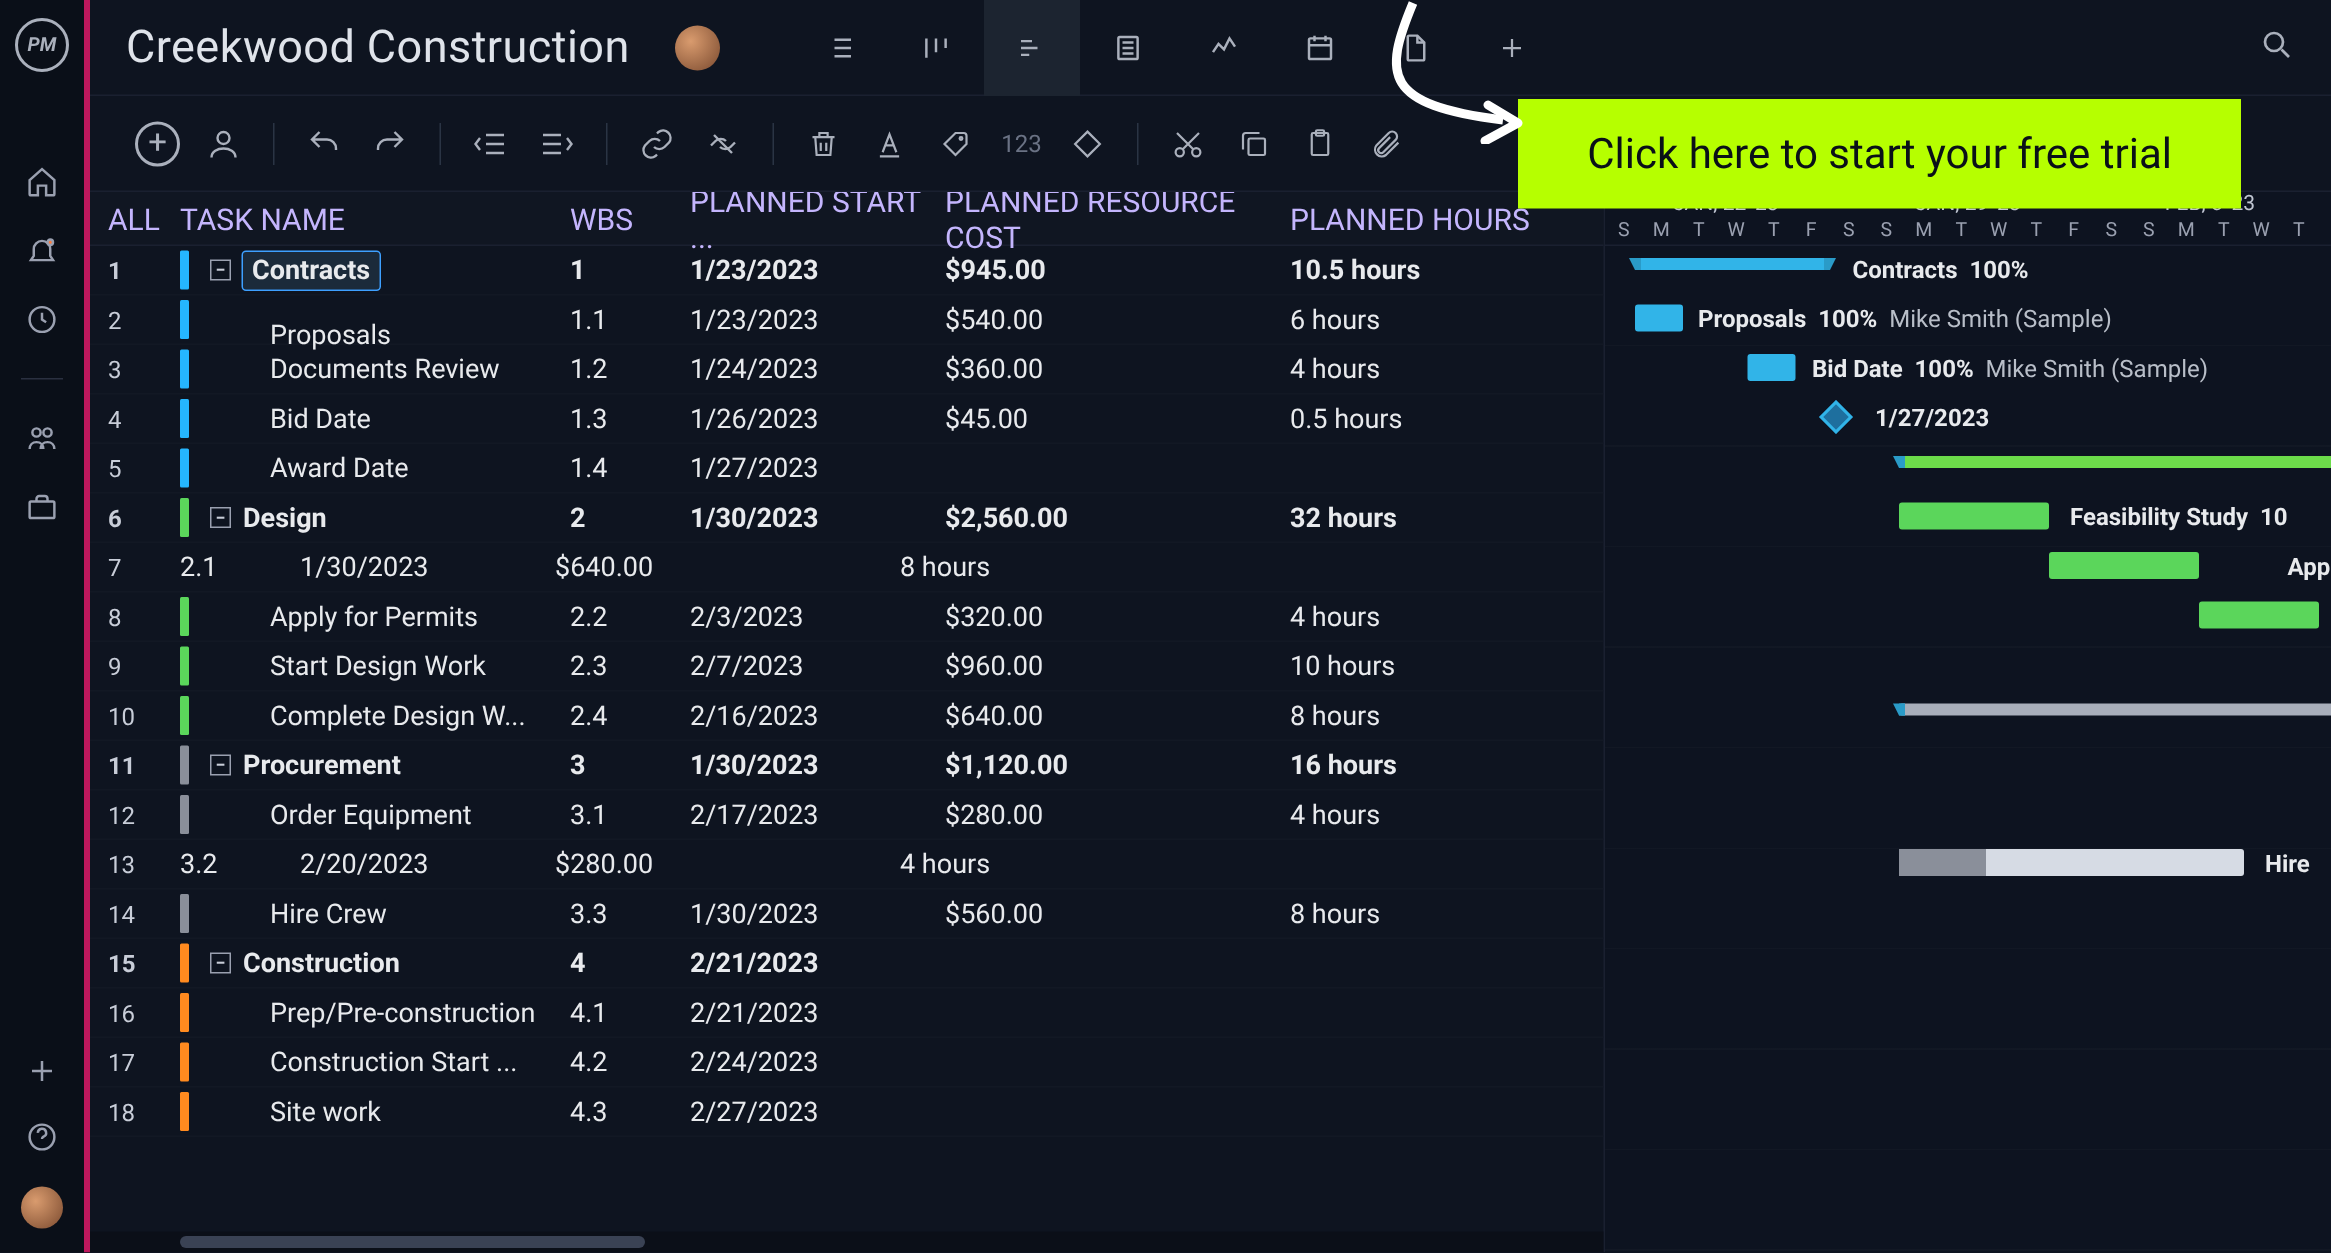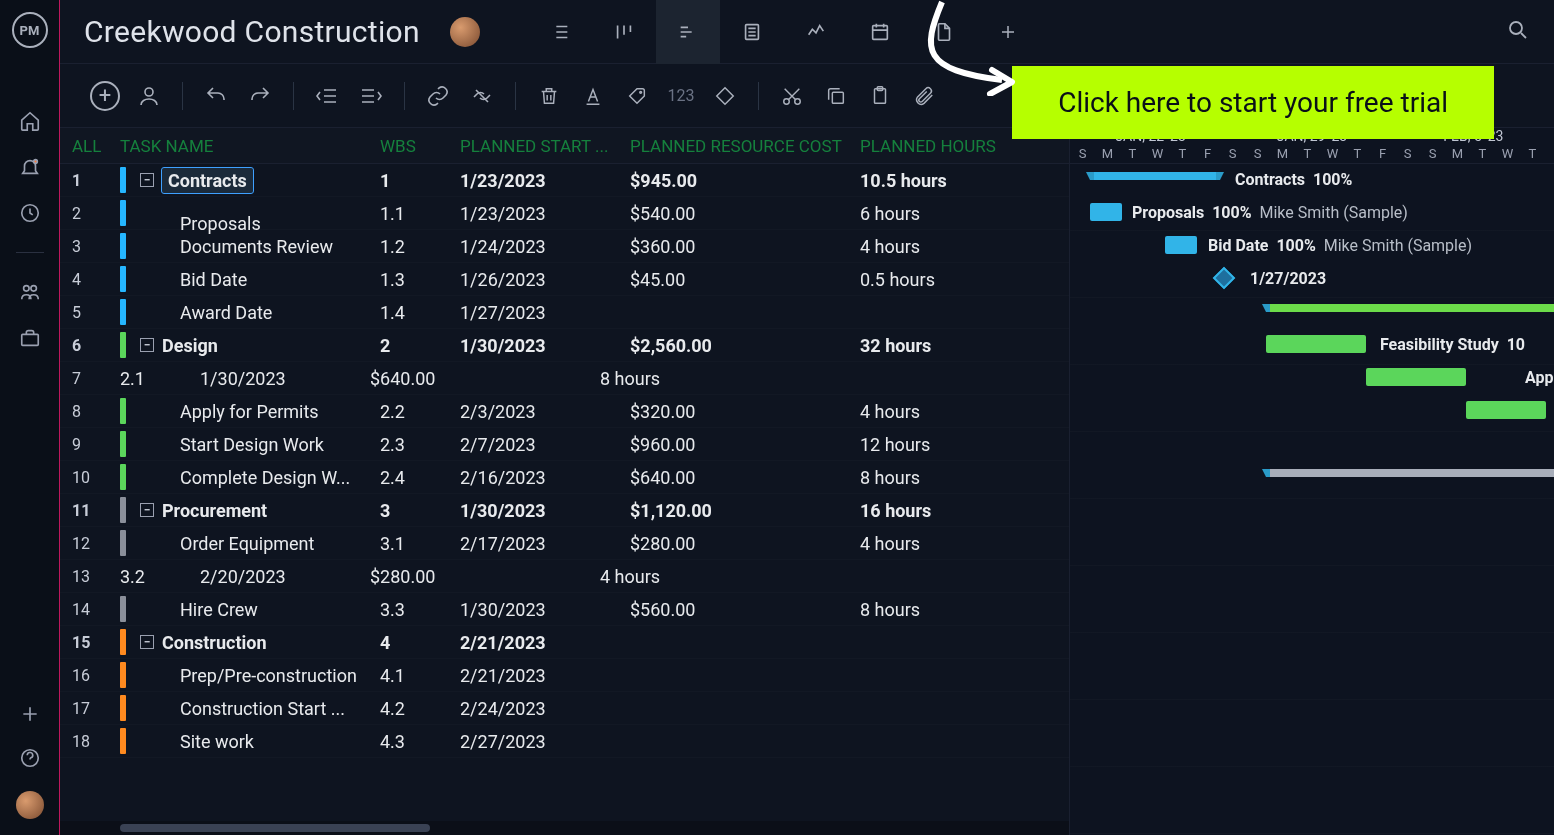--- a/index.html
+++ b/index.html
@@ -16,22 +16,23 @@
 
 
 .nav-rail {
   width: 60px;
   background: #0a0f18;
   display: flex;
   flex-direction: column;
   align-items: center;
   padding-top: 12px;
   gap: 24px;
-  border-right: 1px solid #be185d;
+  border-right: 4px solid #be185d;
   position: relative;
+  font-style: italic;
 }
 .nav-rail .logo {
   width: 36px; height: 36px;
   border: 2px solid #aab0bc;
   border-radius: 50%;
   display: flex; align-items: center; justify-content: center;
   font-size: 13px; font-weight: 700; color: #aab0bc;
 }
 .nav-icon { color: #9aa0b0; cursor: pointer; width: 22px; height: 22px; display:flex; align-items:center; justify-content:center;}
 .nav-rail .divider { width: 28px; height: 1px; background: #2a3040; margin: 4px 0;}
@@ -85,21 +86,21 @@
 .tool-btn { width:42px; height:42px; display:flex; align-items:center; justify-content:center; color:#aab0bc; cursor:pointer; border-radius:4px; }
 .tool-sep { width:1px; height:28px; background:#2a3444; margin:0 10px; }
 .tool-btn svg { stroke:#aab0bc; stroke-width:1.6; fill:none; }
 .add-circle { border:2px solid #aab0bc; border-radius:50%; width:30px; height:30px; display:flex; align-items:center; justify-content:center; font-size:22px;}
 
 
 .content { flex:1; display:flex; overflow:hidden; }
 
 
 .table-pane { width:1010px; display:flex; flex-direction:column; border-right:1px solid #1a2030; }
-.thead { display:flex; height:36px; align-items:center; padding-left:12px; border-bottom:1px solid #1a2030; font-size:17px; color:#15803d; background:#101622;}
+.thead { display:flex; height:36px; align-items:center; padding-left:12px; border-bottom:1px solid #1a2030; font-size:20px; color:#c4b5fd; background:#101622;}
 .thead .c-all{width:48px;} .c-name{width:260px;} .c-wbs{width:80px;} .c-start{width:170px;} .c-cost{width:230px;} .c-hours{width:160px;}
 .tbody { flex:1; overflow-y:auto; }
 .row { display:flex; height:33px; align-items:center; padding-left:12px; border-bottom:1px solid #121824; font-size:18px;}
 .row .c-num{width:48px; color:#c8cdd8; font-size:16px; text-align:left;}
 .row .c-name{display:flex; align-items:center; gap:8px;}
 .row.phase { font-weight:700; }
 .row.selected .c-name-text { outline:1px solid #3ea0ff; background:#1b2a3a; padding:2px 6px; border-radius:2px;}
 .color-bar { width:6px; height:26px; border-radius:1px; margin-right:6px;}
 .expand-box { width:14px; height:14px; border:1px solid #9aa0b0; display:flex; align-items:center; justify-content:center; font-size:12px; line-height:1; color:#c8cdd8;}
 .indent1 { padding-left:40px; }
@@ -438,21 +439,21 @@
             </div>
             <div class="row">
               <div class="c-num">9</div>
               <div class="c-name">
                 <div class="color-bar" style="background: rgb(91, 214, 91);"></div>
                 <span class="c-name-text indent1" style="padding-left: 40px;">Start Design Work</span>
               </div>
               <div class="c-wbs">2.3</div>
               <div class="c-start">2/7/2023</div>
               <div class="c-cost">$960.00</div>
-              <div class="c-hours">12 hours</div>
+              <div class="c-hours">10 hours</div>
             </div>
             <div class="row">
               <div class="c-num">10</div>
               <div class="c-name">
                 <div class="color-bar" style="background: rgb(91, 214, 91);"></div>
                 <span class="c-name-text indent1" style="padding-left: 40px;">Complete Design W...</span>
               </div>
               <div class="c-wbs">2.4</div>
               <div class="c-start">2/16/2023</div>
               <div class="c-cost">$640.00</div>
@@ -609,20 +610,26 @@
             </div>
             <div class="gantt-row">
               <div class="gbar" style="left: 396px; width: 80px; background: rgb(91, 214, 91);"></div>
             </div>
             <div class="gantt-row"></div>
             <div class="gantt-row">
               <div class="gbar gsummary" style="left: 196px; width: 320px; background: rgb(168, 174, 186);"></div>
             </div>
             <div class="gantt-row"></div>
             <div class="gantt-row"></div>
+            <div class="gantt-row">
+              <div class="gbar" style="left: 196px; width: 230px; background: rgb(214, 219, 228);">
+                <div style="position: absolute; left: 0px; top: 0px; height: 100%; width: 57.5px; background: rgb(138, 143, 154);"></div>
+              </div>
+              <div class="glabel" style="left: 440px;"><b>Hire</b></div>
+            </div>
             <div class="gantt-row"></div>
             <div class="gantt-row"></div>
             <div class="gantt-row"></div>
             <div class="gantt-row"></div>
           </div>
       </div>
 
     </div>
 
   </div>

